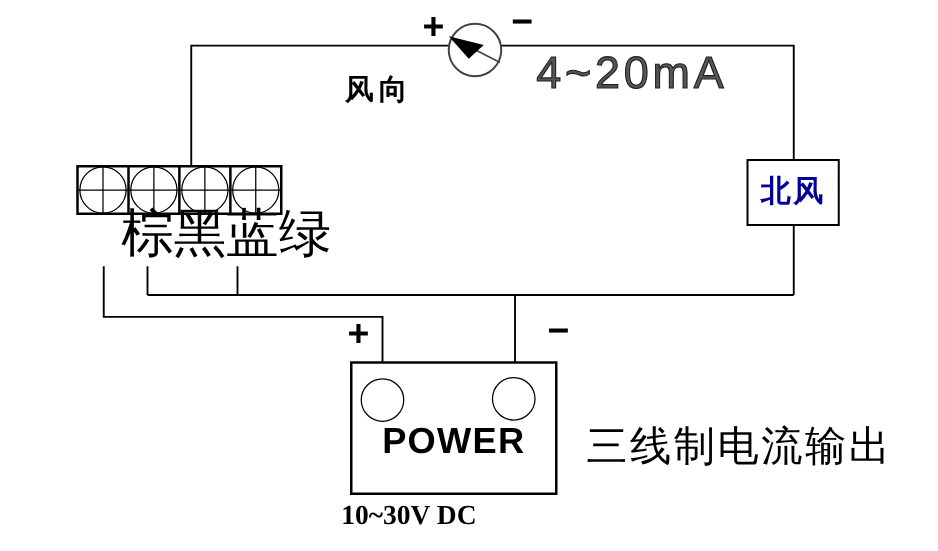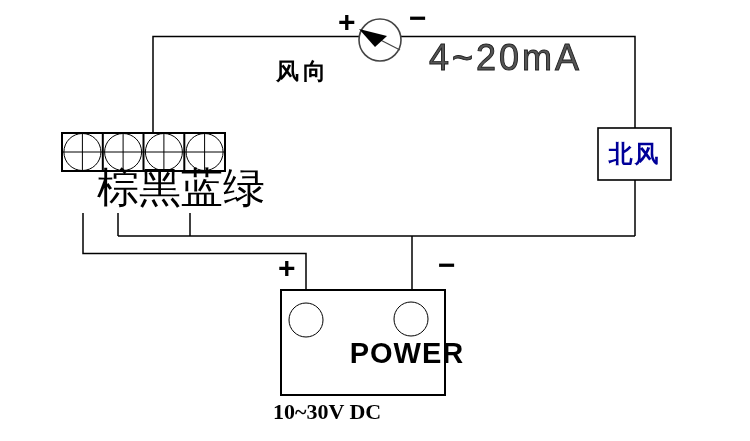--- a/index.html
+++ b/index.html
@@ -25,21 +25,21 @@
   .range-label     { left: 429px; top: 40px;  font-size: 36px; font-weight: 300; letter-spacing: 3px;
                      color: #555; -webkit-text-stroke: 0.9px #222; }
   .value-label     { left: 351px; top: 64px;  font-size: 28px; font-weight: bold; }
   .colors-label    { left: 56px;  top: 167px; font-size: 42px; font-family: "Liberation Serif", serif; margin-left: 41px; }
   .northwind-box   { left: 598px; top: 128px; width: 73px; height: 52px;
                      display: flex; align-items: center; justify-content: center;
                      font-size: 24px; font-weight: bold; letter-spacing: 2px; }
   .plus-bottom     { left: 278px; top: 253px; font-size: 30px; font-weight: bold; }
   .minus-bottom    { left: 438px; top: 250px; font-size: 30px; font-weight: bold; }
   .power-label     { left: 281px; top: 339px; width: 164px; text-align: center;
-                     font-size: 29px; font-weight: bold; letter-spacing: 1px; padding-left: 44px; }
+                     font-size: 29px; font-weight: bold; letter-spacing: 1px; }
   .voltage-label   { left: 273px; top: 401px; font-size: 22px; font-weight: bold;
                      font-family: "Liberation Serif", serif; }
   .output-caption  { left: 469px; top: 342px; font-size: 33px; letter-spacing: 2px;
                      font-family: "Liberation Serif", serif; }
 </style>
 </head>
 <body>
 
 <div class="canvas">
 
@@ -105,13 +105,14 @@
 
   <div class="txt colors-label">棕黑蓝绿</div>
 
   <div class="txt northwind-box navy">北风</div>
 
   <div class="txt plus-bottom">+</div>
   <div class="txt minus-bottom">−</div>
   <div class="txt power-label">POWER</div>
   <div class="txt voltage-label">10~30V DC</div>
 
+  <div class="txt output-caption">三线制电流输出</div>
 </div>
 
 </body></html>

